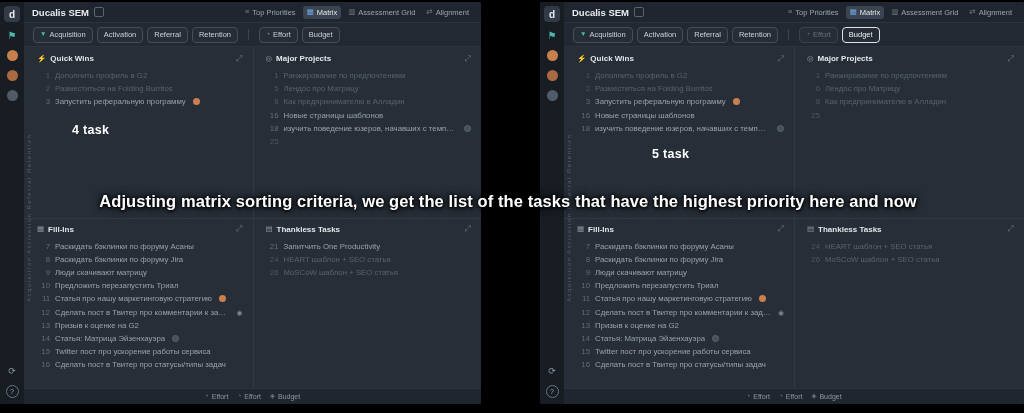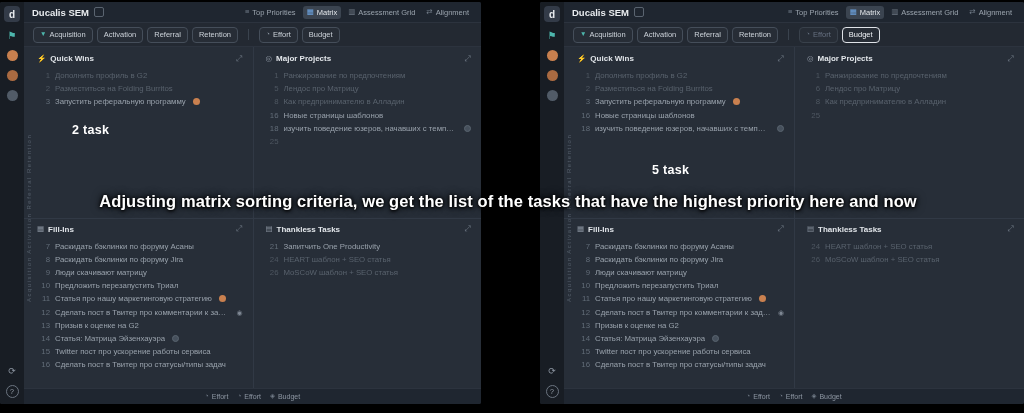--- a/index.html
+++ b/index.html
@@ -62,21 +62,21 @@
   .tnum{width:13px;flex:none;text-align:right;color:#626c78;}
   .ttext{overflow:hidden;text-overflow:ellipsis;white-space:nowrap;}
   .trow.dim .ttext{color:#59626d;}
   .trow.dim .tnum{color:#4e5761;}
   .task-icon{width:7px;height:7px;border-radius:50%;flex:none;margin-left:2px;}
   .task-icon.icon-orange{background:#c9804f;}
   .task-icon.icon-avatar{background:#46505c;border:1px solid #5a6570;box-sizing:border-box;}
   .task-icon.icon-eye{width:auto;height:auto;background:none;color:#7e8793;font-size:7px;line-height:1;}
   .note{position:absolute;color:#fff;font-size:12.5px;font-weight:600;letter-spacing:.3px;}
   #panel-0 .note{left:48px;top:76px;}
-  #panel-1 .note{left:88px;top:116px;}
+  #panel-1 .note{left:88px;top:100px;}
 
   
   .bottombar{height:15px;flex:none;background:#1f2630;border-top:1px solid #2c333e;display:flex;align-items:center;justify-content:center;}
   .crit{display:flex;gap:9px;align-items:center;}
   .crit-item{display:flex;gap:3px;align-items:center;font-size:7px;color:#8d96a2;white-space:nowrap;}
   .cicon2{font-size:6.5px;color:#727c88;line-height:1;}
 
   
   .caption{position:absolute;left:0;right:8px;top:192px;z-index:20;text-align:center;font-size:16.5px;font-weight:bold;color:#fff;
            text-shadow:0 0 4px #000,0 1px 3px #000,0 0 10px rgba(0,0,0,.85);letter-spacing:.1px;}
@@ -174,21 +174,21 @@
               <span class="tnum">2</span>
               <span class="ttext">Разместиться на Folding Burritos</span>
 
             </div>
             <div class="trow">
               <span class="tnum">3</span>
               <span class="ttext">Запустить реферальную программу</span>
               <span class="task-icon icon-orange"></span>
             </div>
           </div>
-        <div class="note">2 task</div>
+        <div class="note">4 task</div>
       </div>
 
       <div class="quad q-tr">
         <div class="qhead">
           <span class="qicon">◎</span>
           <span class="qtitle">Major Projects</span>
           <span class="expand">⤢</span>
         </div>
         <div class="tasks">
 

